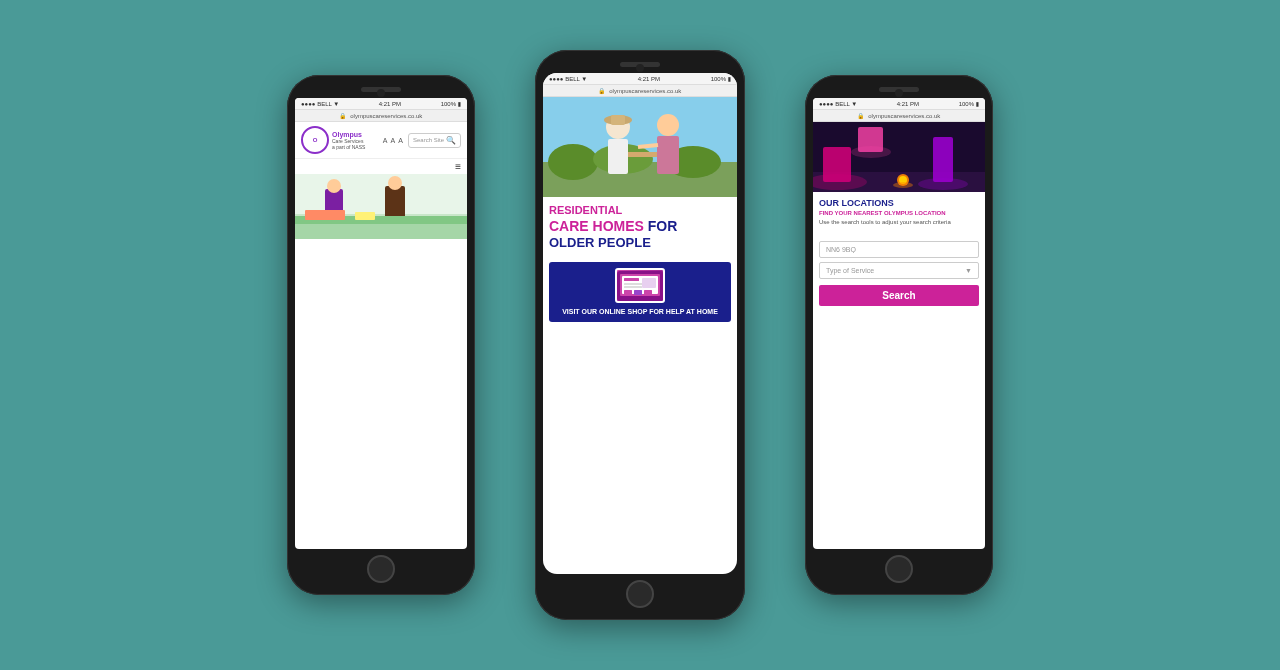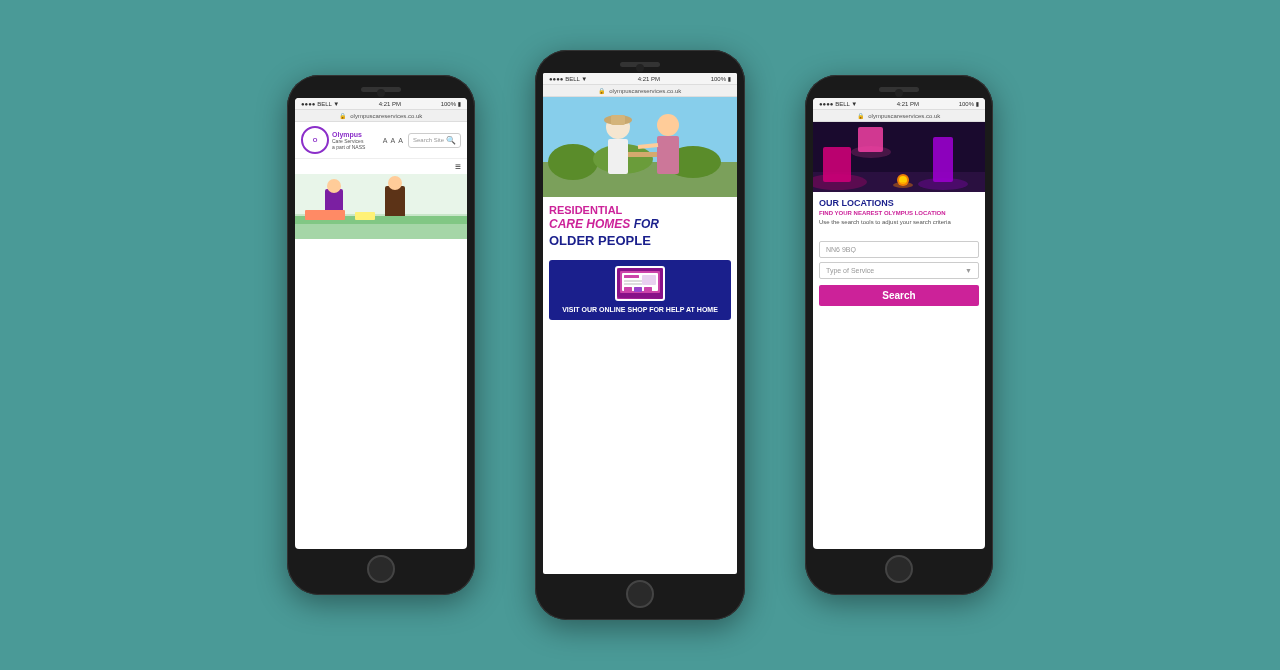--- a/index.html
+++ b/index.html
@@ -296,21 +296,21 @@
       text-align: center;
     }
 
     
     .phone-large {
       width: 210px;
       height: 570px;
     }
 
     .phone-large .phone-screen {
-      border-radius: 2px;
+      border-radius: 14px;
     }
 
     .kitchen-bg {
       width: 100%;
       height: 65px;
       background: 
         linear-gradient(to bottom, #e8f5e9 0%, #c8e6c9 50%, #81c784 100%);
       position: relative;
       display: flex;
       align-items: flex-end;
@@ -427,21 +427,21 @@
           <rect x="114" y="39" width="22" height="38" fill="#cc7799" rx="2"></rect>
 
           <line x1="95" y1="50" x2="115" y2="48" stroke="#ffcc99" stroke-width="4"></line>
         </svg>
       </div>
 
       <div class="phone2-heading">
         <div style="font-size:11px;font-weight:bold;color:#cc2299;text-transform:uppercase;line-height:1.3;">
           <span>RESIDENTIAL</span>
         </div>
-        <div style="font-size:12px;font-weight:bold;color:#cc2299;text-transform:uppercase;line-height:1.3;font-style:italic;">
+        <div style="font-size:14px;font-weight:bold;color:#cc2299;text-transform:uppercase;line-height:1.3;">
           <span>CARE HOMES</span>
           <span style="color:#1a1f8c;"> FOR</span>
         </div>
         <div style="font-size:13px;font-weight:bold;color:#1a1f8c;text-transform:uppercase;line-height:1.3;">
           <span>OLDER PEOPLE</span>
         </div>
       </div>
 
       <div class="phone2-shop-banner">
         <div class="shop-tablet-img">

